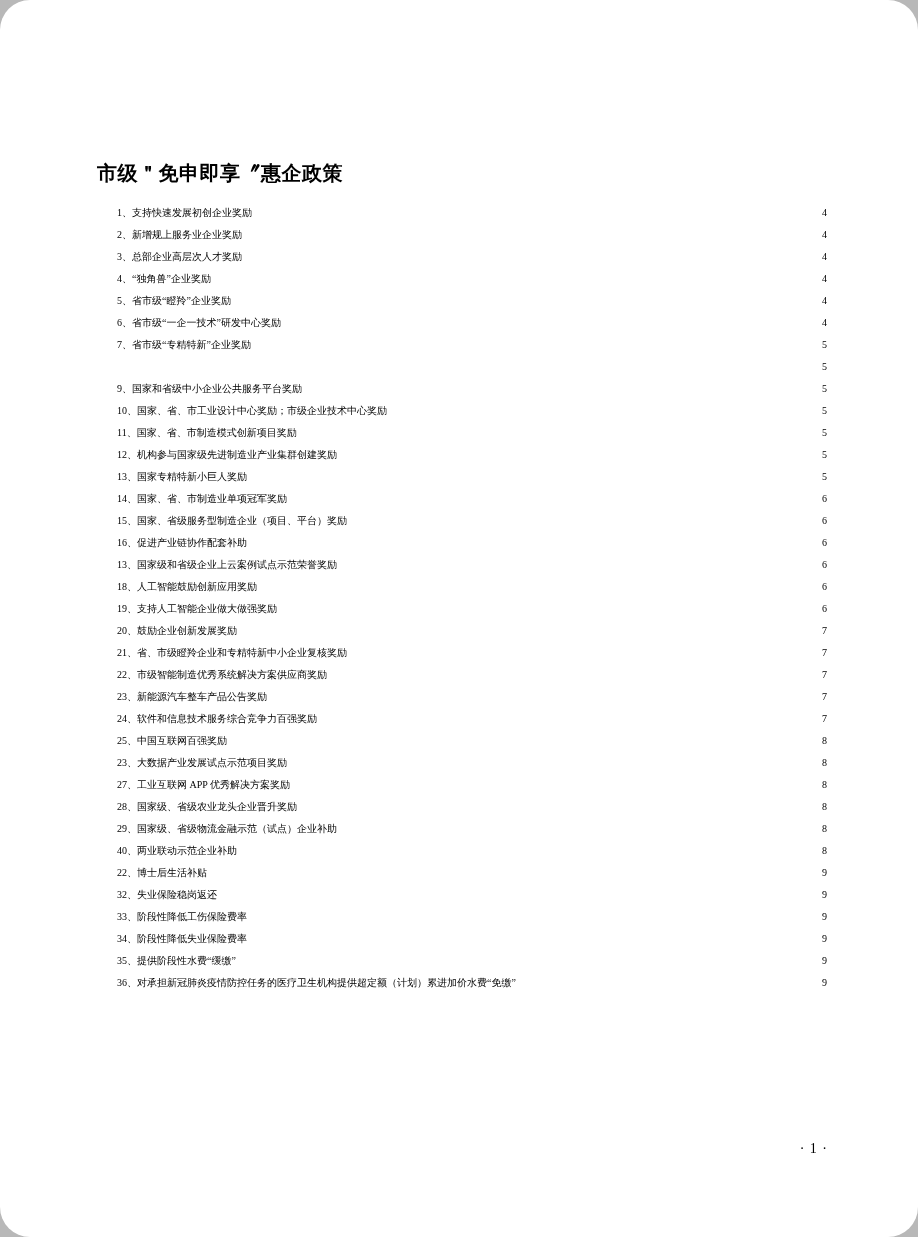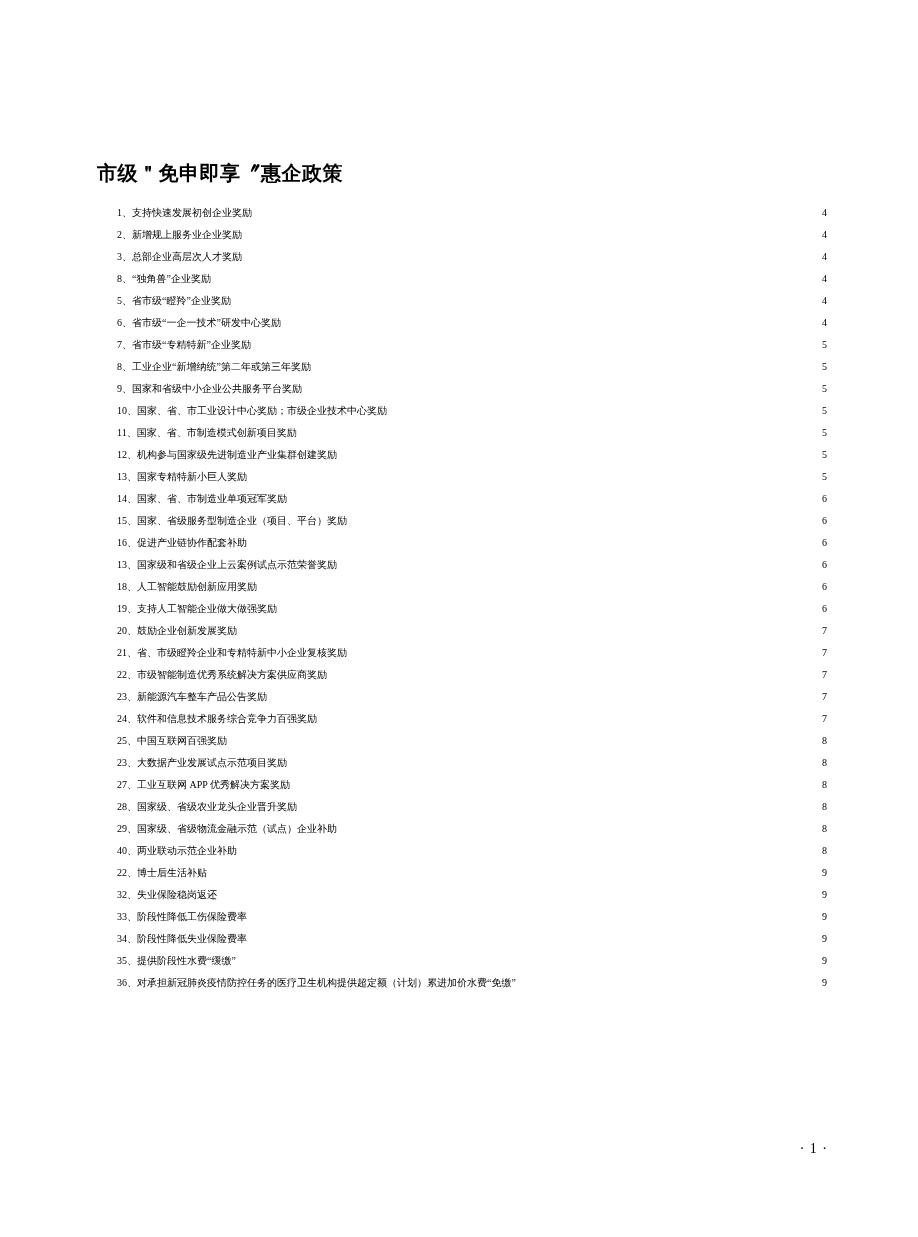--- a/index.html
+++ b/index.html
@@ -9,20 +9,21 @@
   }
   .page {
     position: relative;
     width: 918px;
     height: 1237px;
     background: #ffffff;
     margin: 0 auto;
     overflow: hidden;
     font-family: "Liberation Serif", "DejaVu Serif", serif;
     color: #000000;
+    border-radius: 30px;
   }
   .content {
     position: absolute;
     left: 97px;
     top: 160px;
     width: 730px;
   }
   .doc-title {
     font-family: "DejaVu Sans", "Liberation Sans", sans-serif;
     font-size: 20px;
@@ -97,41 +98,40 @@
           <span class="toc-label">2、新增规上服务业企业奖励</span>
           <span class="toc-dots"></span>
           <span class="toc-page">4</span>
         </li>
         <li class="toc-item">
           <span class="toc-label">3、总部企业高层次人才奖励</span>
           <span class="toc-dots"></span>
           <span class="toc-page">4</span>
         </li>
         <li class="toc-item">
-          <span class="toc-label">8、“独角兽”企业奖励</span>
+          <span class="toc-label">4、“独角兽”企业奖励</span>
           <span class="toc-dots"></span>
           <span class="toc-page">4</span>
         </li>
         <li class="toc-item">
           <span class="toc-label">5、省市级“瞪羚”企业奖励</span>
           <span class="toc-dots"></span>
           <span class="toc-page">4</span>
         </li>
         <li class="toc-item">
           <span class="toc-label">6、省市级“一企一技术”研发中心奖励</span>
           <span class="toc-dots"></span>
           <span class="toc-page">4</span>
         </li>
         <li class="toc-item">
           <span class="toc-label">7、省市级“专精特新”企业奖励</span>
           <span class="toc-dots"></span>
           <span class="toc-page">5</span>
         </li>
         <li class="toc-item">
-          <span class="toc-label">8、工业企业“新增纳统”第二年或第三年奖励</span>
           <span class="toc-dots"></span>
           <span class="toc-page">5</span>
         </li>
         <li class="toc-item">
           <span class="toc-label">9、国家和省级中小企业公共服务平台奖励</span>
           <span class="toc-dots"></span>
           <span class="toc-page">5</span>
         </li>
         <li class="toc-item">
           <span class="toc-label">10、国家、省、市工业设计中心奖励；市级企业技术中心奖励</span>

